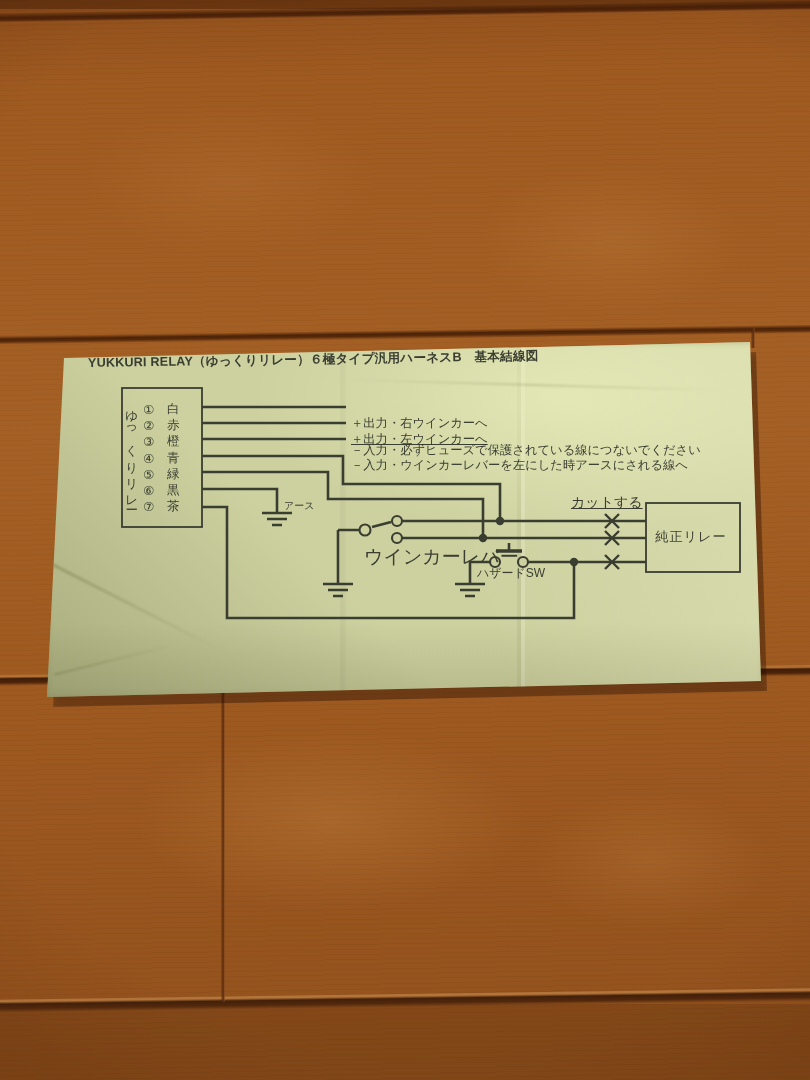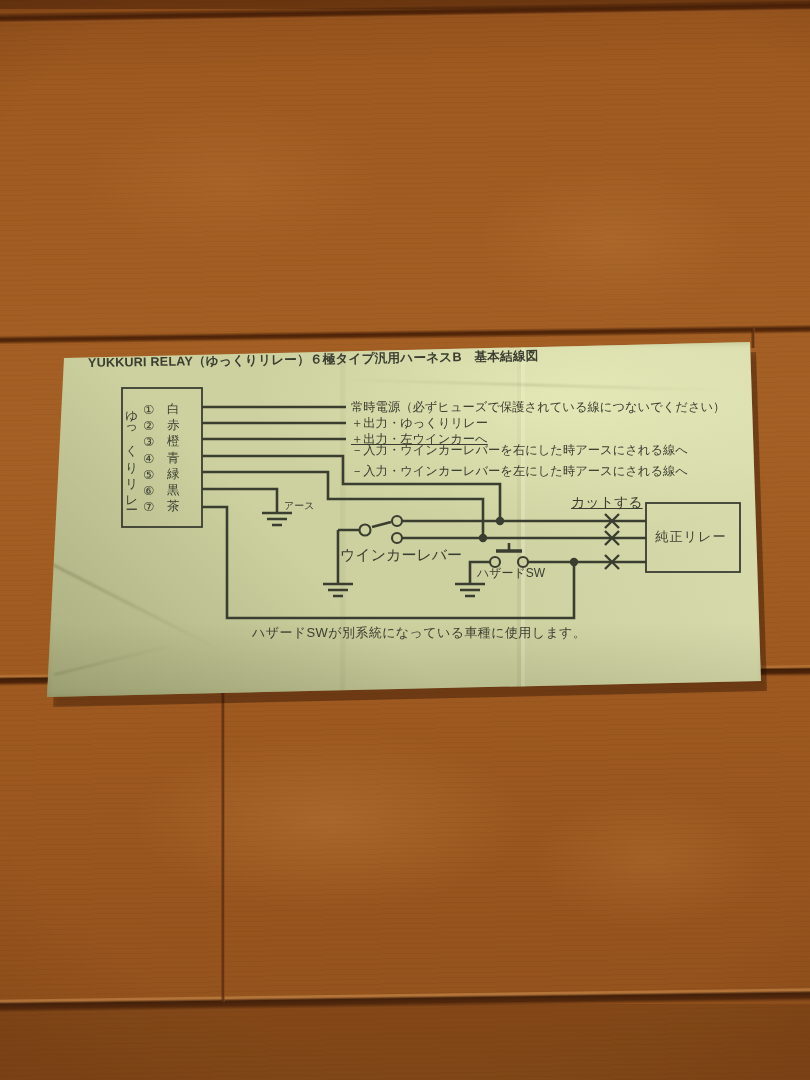--- a/index.html
+++ b/index.html
@@ -67,23 +67,23 @@
   .txt{position:absolute;color:#3a3e31;white-space:nowrap;line-height:1.1;}
   .title{left:44px;top:17px;font-size:12.6px;letter-spacing:0.2px;font-weight:bold;
          transform:rotate(-0.9deg);transform-origin:left center;}
   .vlabel{left:80px;top:62px;font-size:12.5px;letter-spacing:2.5px;
           writing-mode:vertical-rl;text-orientation:upright;}
   .terminals{position:absolute;left:99px;top:61px;display:flex;flex-direction:column;}
   .trow{display:flex;align-items:center;height:16.3px;}
   .tnum{width:24px;font-size:12.5px;color:#3a3e31;}
   .tcol{font-size:12.5px;color:#3a3e31;}
   .wlabel{left:307px;font-size:12.3px;}
-  .wl1{top:61px;} .wl2{top:77px;} .wl3{top:93px;text-decoration:underline;} .wl4{top:104px;} .wl5{top:125px;}
+  .wl1{top:61px;} .wl2{top:77px;} .wl3{top:93px;text-decoration:underline;} .wl4{top:104px;} .wl5{top:119px;}
   .earth{left:240px;top:160px;font-size:10px;}
-  .lever{left:296px;top:207px;font-size:15px;}
+  .lever{left:320px;top:207px;font-size:19px;}
   .hazard{left:433px;top:227px;font-size:12px;}
   .cut{left:527px;top:155px;font-size:14px;text-decoration:underline;}
   .oem{left:602px;top:190px;width:90px;text-align:center;font-size:13.2px;letter-spacing:1px;}
   .footnote{left:208px;top:286px;font-size:13px;letter-spacing:0.4px;}
 </style>
 </head>
 <body>
 
 <div class="stage">
 
@@ -186,27 +186,25 @@
       <div class="trow">
         <span class="tnum">⑥</span>
         <span class="tcol">黒</span>
       </div>
       <div class="trow">
         <span class="tnum">⑦</span>
         <span class="tcol">茶</span>
       </div>
     </div>
 
-    <div class="txt wlabel wl1">常時電源（必ずヒューズで保護されている線につないでください）</div>
-    <div class="txt wlabel wl2">＋出力・ゆっくりリレー</div>
+    <div class="txt wlabel wl2">＋出力・右ウインカーへ</div>
     <div class="txt wlabel wl3">＋出力・左ウインカーへ</div>
-    <div class="txt wlabel wl4">－入力・ウインカーレバーを右にした時アースにされる線へ</div>
+    <div class="txt wlabel wl4">－入力・必ずヒューズで保護されている線につないでください</div>
     <div class="txt wlabel wl5">－入力・ウインカーレバーを左にした時アースにされる線へ</div>
 
     <div class="txt earth">アース</div>
     <div class="txt lever">ウインカーレバー</div>
     <div class="txt hazard">ハザードSW</div>
     <div class="txt cut">カットする</div>
     <div class="txt oem">純正リレー</div>
-    <div class="txt footnote">ハザードSWが別系統になっている車種に使用します。</div>
   </div>
 
 </div>
 
 </body></html>

